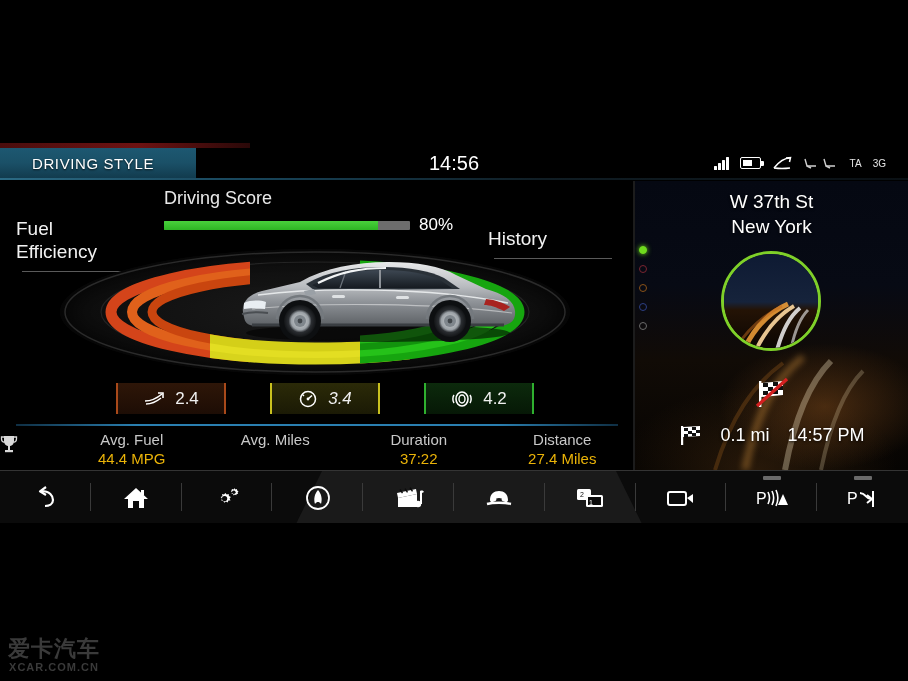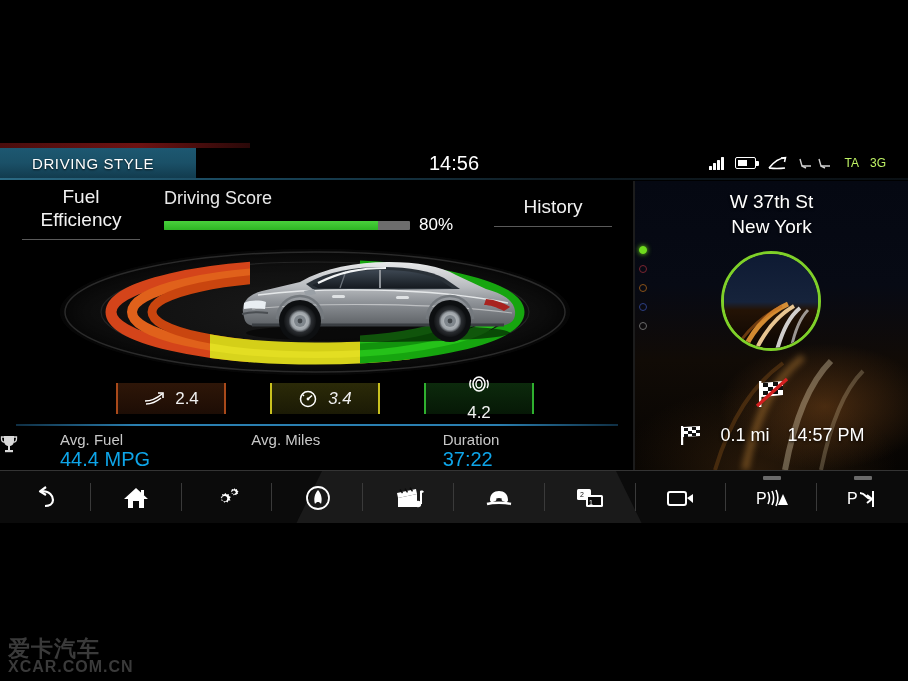--- a/index.html
+++ b/index.html
@@ -60,21 +60,21 @@
     pointer-events: none;
   }
   #statusbar {
     position: absolute;
     right: 22px; top: 6px;
     height: 28px;
     display: flex;
     align-items: center;
     gap: 11px;
   }
-  #statusbar .st-txt { color: #bef264; font-size: 12px; }
+  #statusbar .st-txt { color: #e5e5e5; font-size: 10px; }
   #title-underline {
     position: absolute;
     left: 0; top: 35px;
     width: 908px; height: 2px;
     background: linear-gradient(90deg, #2b6a84 0%, #18455a 28%, #101d24 60%, #0a1014 100%);
   }
 
   
   .bars { display: flex; align-items: flex-end; gap: 1.5px; height: 13px; }
   .bars i { display: block; width: 2.5px; background: #fff; border-radius: .5px; }
@@ -99,22 +99,22 @@
     background: #000;
     overflow: hidden;
   }
 
   
   #tabs { position: absolute; left:0; top:0; width:634px; height:56px; }
   .tab-label {
     position: absolute;
     color: #f2f2f2;
     font-size: 19px;
-    text-align: center;
     line-height: 23px;
+    margin-top: 32px;
   }
   #tab-fuel { left: 16px; top: 4px; width: 130px; }
   #tab-fuel .rule, #tab-hist .rule {
     position:absolute; left: 6px; right: 6px; bottom: -9px; height:1px;
     background:#5a5a5a;
   }
   #tab-hist { left: 488px; top: 14px; width: 130px; }
   #tab-score {
     position: absolute; left: 164px; top: 7px; width: 310px;
   }
@@ -154,35 +154,35 @@
   .badge {
     width: 110px; height: 31px;
     display:flex; align-items:center; justify-content:center; gap: 10px;
     font-size: 17px; color:#f0f0f0;
   }
   .badge.b1 { background: linear-gradient(180deg,#2e1608,#1d0d05);
               border-left:2px solid #a8491a; border-right:2px solid #a8491a; }
   .badge.b2 { background: linear-gradient(180deg,#2b2a08,#1b1a05);
               border-left:2px solid #c9c11f; border-right:2px solid #c9c11f;font-style:italic; }
   .badge.b3 { background: linear-gradient(180deg,#0c2a0c,#061806);
-              border-left:2px solid #2fb02f; border-right:2px solid #2fb02f;flex-direction:column; }
+              border-left:2px solid #2fb02f; border-right:2px solid #2fb02f; }
 
   
   #stats-div {
     position:absolute; left: 16px; top: 243px; width: 602px; height:2px;
     background: linear-gradient(90deg,#0f2f44 0%, #2a7fb0 20%, #2a7fb0 80%, #0f2f44 100%);
   }
   #stats {
     position:absolute; left:0; top: 249px; width: 634px; height: 44px;
     display:flex; align-items:flex-start;
   }
   #trophy { width: 60px; text-align:center; padding-top: 4px; }
-  .stat { flex:1; text-align:left; }
+  .stat { flex:1; text-align:center; }
   .stat .k { color:#c8c8c8; font-size: 15px; line-height: 19px; }
-  .stat .v { color:#0ea5e9; font-size: 20px; line-height: 20px; }
+  .stat .v { color:#eab308; font-size: 15px; line-height: 20px; }
 
   
   #navpanel {
     position:absolute; left: 635px; top: 38px; width: 306px; height: 289px;
     overflow:hidden;
     background:
       radial-gradient(ellipse 150px 90px at 62% 78%, rgba(120,70,25,.55) 0%, rgba(40,22,8,0) 70%),
       radial-gradient(ellipse 200px 120px at 40% 100%, rgba(90,55,20,.4) 0%, rgba(0,0,0,0) 70%),
       linear-gradient(180deg, #050812 0%, #070a14 36%, #110b06 62%, #060402 100%);
     padding-left: 39px;
@@ -250,21 +250,21 @@
     position:absolute; top: 5px; left:50%; transform:translateX(-50%);
     width: 18px; height: 4px; background:#6a6a6a; border-radius:1px;
   }
 
   
   #watermark {
     position:absolute; left: 8px; top: 638px;
     color:#3a3a3a; font-weight:bold; letter-spacing:1px;
   }
   #wm-cn { font-size: 22px; line-height: 22px; font-family:"DejaVu Sans", sans-serif; }
-  #wm-en { font-size: 16px; line-height: 14px; }
+  #wm-en { font-size: 11px; line-height: 14px; text-align: center; }
 
   svg { display:block; }
 </style>
 </head>
 <body>
 
 <div id="screen">
 
   <div id="titlebar">
     <div id="red-strip"></div>
@@ -490,20 +490,24 @@
         <div class="k">Avg. Fuel</div>
         <div class="v">44.4 MPG</div>
       </div>
       <div class="stat">
         <div class="k">Avg. Miles</div>
       </div>
       <div class="stat">
         <div class="k">Duration</div>
         <div class="v">37:22</div>
       </div>
+      <div class="stat">
+        <div class="k">Distance</div>
+        <div class="v">27.4 Miles</div>
+      </div>
     </div>
   </div>
 
   <div id="panel-divider"></div>
 
   <div id="navpanel">
     <svg style="position:absolute;left:0;top:0" width="273" height="289">
       <path d="M110 289 C122 230 140 198 168 176" stroke="#c98a3a" stroke-width="7" fill="none" opacity=".45" filter="blur(3px)"></path>
       <path d="M150 289 C160 235 176 200 196 180" stroke="#f0e2c0" stroke-width="6" fill="none" opacity=".35"></path>
       <path d="M186 289 C196 240 210 208 228 190" stroke="#e8d7ae" stroke-width="4" fill="none" opacity=".25"></path>

